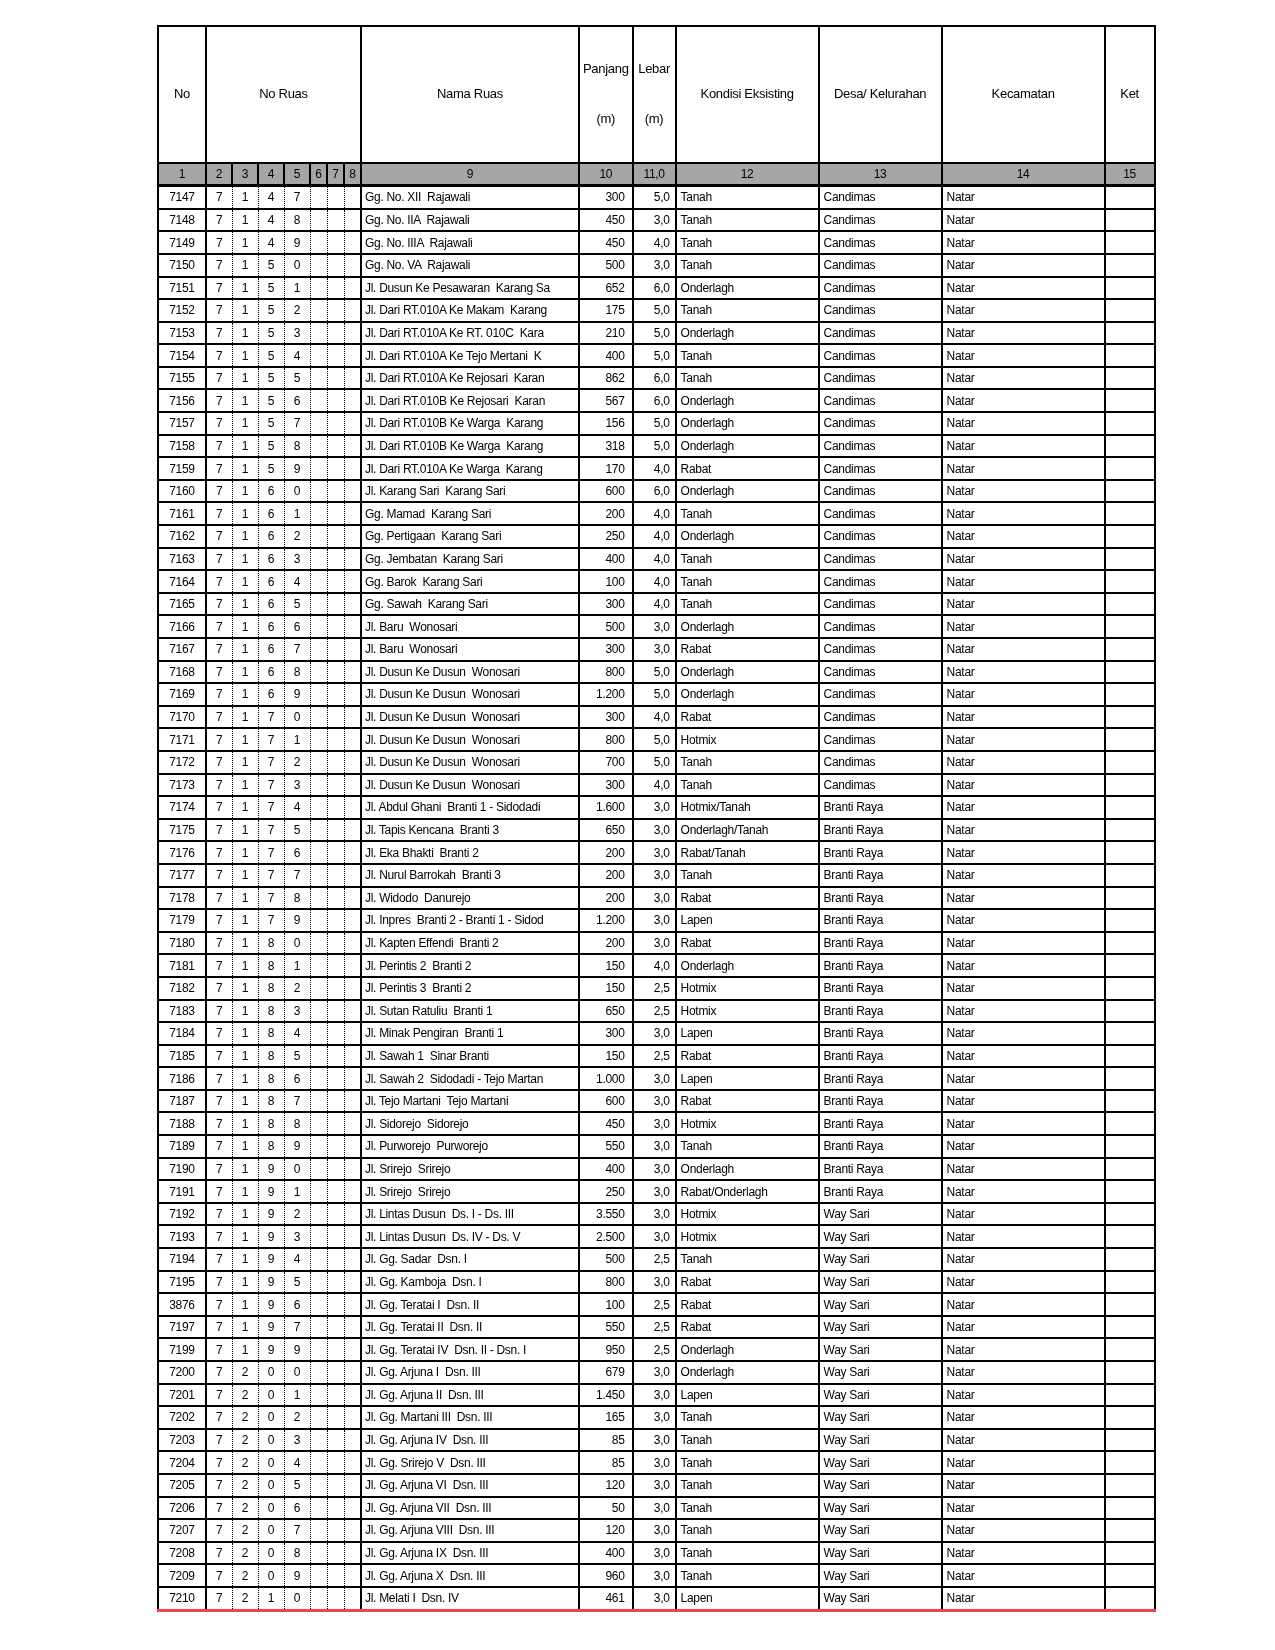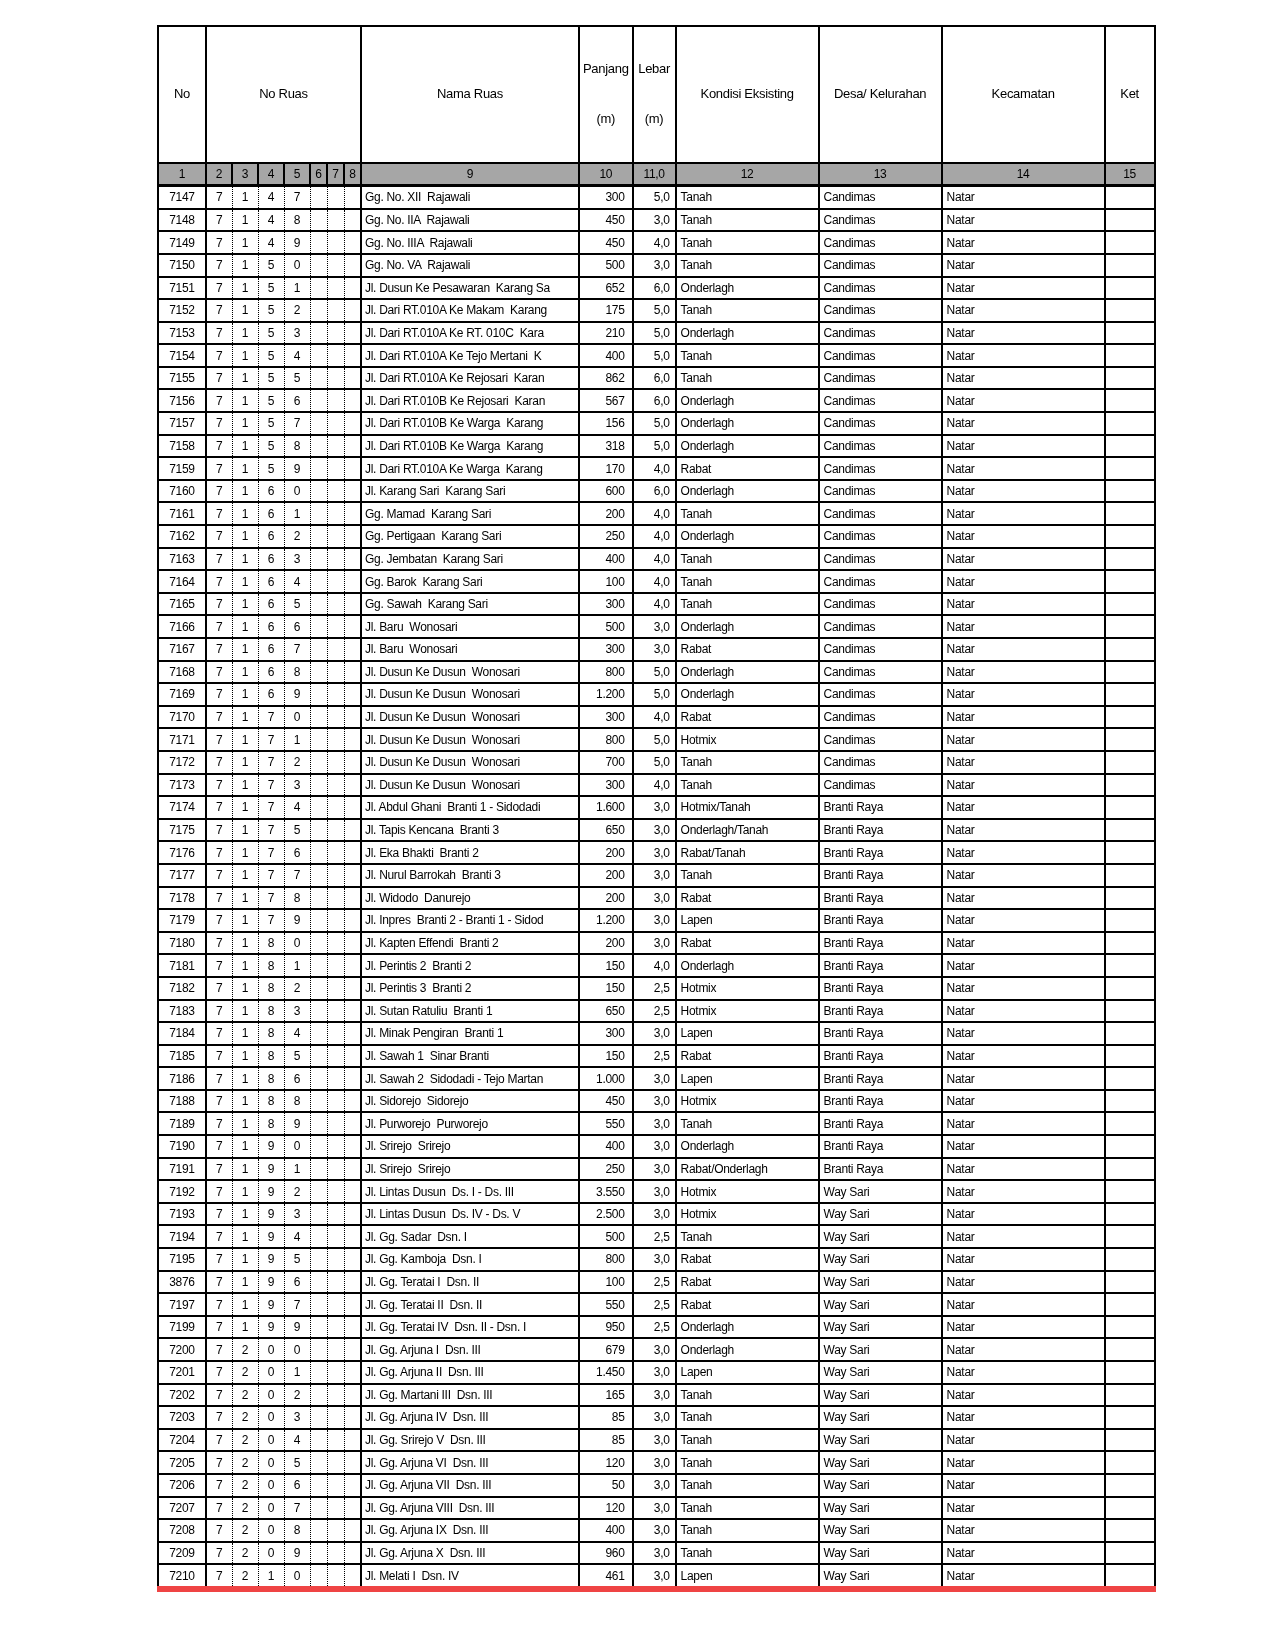--- a/index.html
+++ b/index.html
@@ -11,21 +11,21 @@
         border-top:2px solid #000;border-bottom:2px solid #000;border-left:2px solid #000;
         padding:0 3px;font-weight:normal;overflow:hidden;white-space:pre;}
   table.reg th:last-child, table.reg td:last-child{border-right:2px solid #000;}
   
   tbody td.c2, tbody td.c3, tbody td.c4, tbody td.c5, tbody td.c6, tbody td.c7{
         border-left:1px dotted #000;}
   thead tr.hrow th{height:78px;text-align:center;vertical-align:middle;font-size:13px;line-height:1.3;margin-left:21px;}
   thead tr.irow td{height:20px;text-align:center;vertical-align:middle;font-size:12px;
         background:#a6a6a6;border-bottom:3px solid #000;}
   tbody td{height:20.6px;font-size:12px;vertical-align:middle;}
-  tbody tr:last-child td{border-bottom:6px solid #ef4444;}
+  tbody tr:last-child td{border-bottom:3px solid #ef4444;}
   
   tbody td.c0{text-align:center;}
   tbody td.c1,tbody td.c2,tbody td.c3,tbody td.c4,tbody td.c5,tbody td.c6,tbody td.c7{text-align:center;}
   tbody td.c8{text-align:left;padding:0 3px;}
   tbody td.c9{text-align:right;padding-right:7px;}
   tbody td.c10{text-align:right;padding-right:5px;}
   tbody td.c11,tbody td.c12,tbody td.c13{text-align:left;padding-left:4px;}
 </style>
 </head>
 <body>
@@ -760,20 +760,37 @@
           <td class="c7"></td>
           <td class="c8">Jl. Sawah 2  Sidodadi - Tejo Martan</td>
           <td class="c9">1.000</td>
           <td class="c10">3,0</td>
           <td class="c11">Lapen</td>
           <td class="c12">Branti Raya</td>
           <td class="c13">Natar</td>
           <td class="c14"></td>
         </tr>
         <tr>
+          <td class="c0">7187</td>
+          <td class="c1">7</td>
+          <td class="c2">1</td>
+          <td class="c3">8</td>
+          <td class="c4">7</td>
+          <td class="c5"></td>
+          <td class="c6"></td>
+          <td class="c7"></td>
+          <td class="c8">Jl. Tejo Martani  Tejo Martani</td>
+          <td class="c9">600</td>
+          <td class="c10">3,0</td>
+          <td class="c11">Rabat</td>
+          <td class="c12">Branti Raya</td>
+          <td class="c13">Natar</td>
+          <td class="c14"></td>
+        </tr>
+        <tr>
           <td class="c0">7188</td>
           <td class="c1">7</td>
           <td class="c2">1</td>
           <td class="c3">8</td>
           <td class="c4">8</td>
           <td class="c5"></td>
           <td class="c6"></td>
           <td class="c7"></td>
           <td class="c8">Jl. Sidorejo  Sidorejo</td>
           <td class="c9">450</td>

